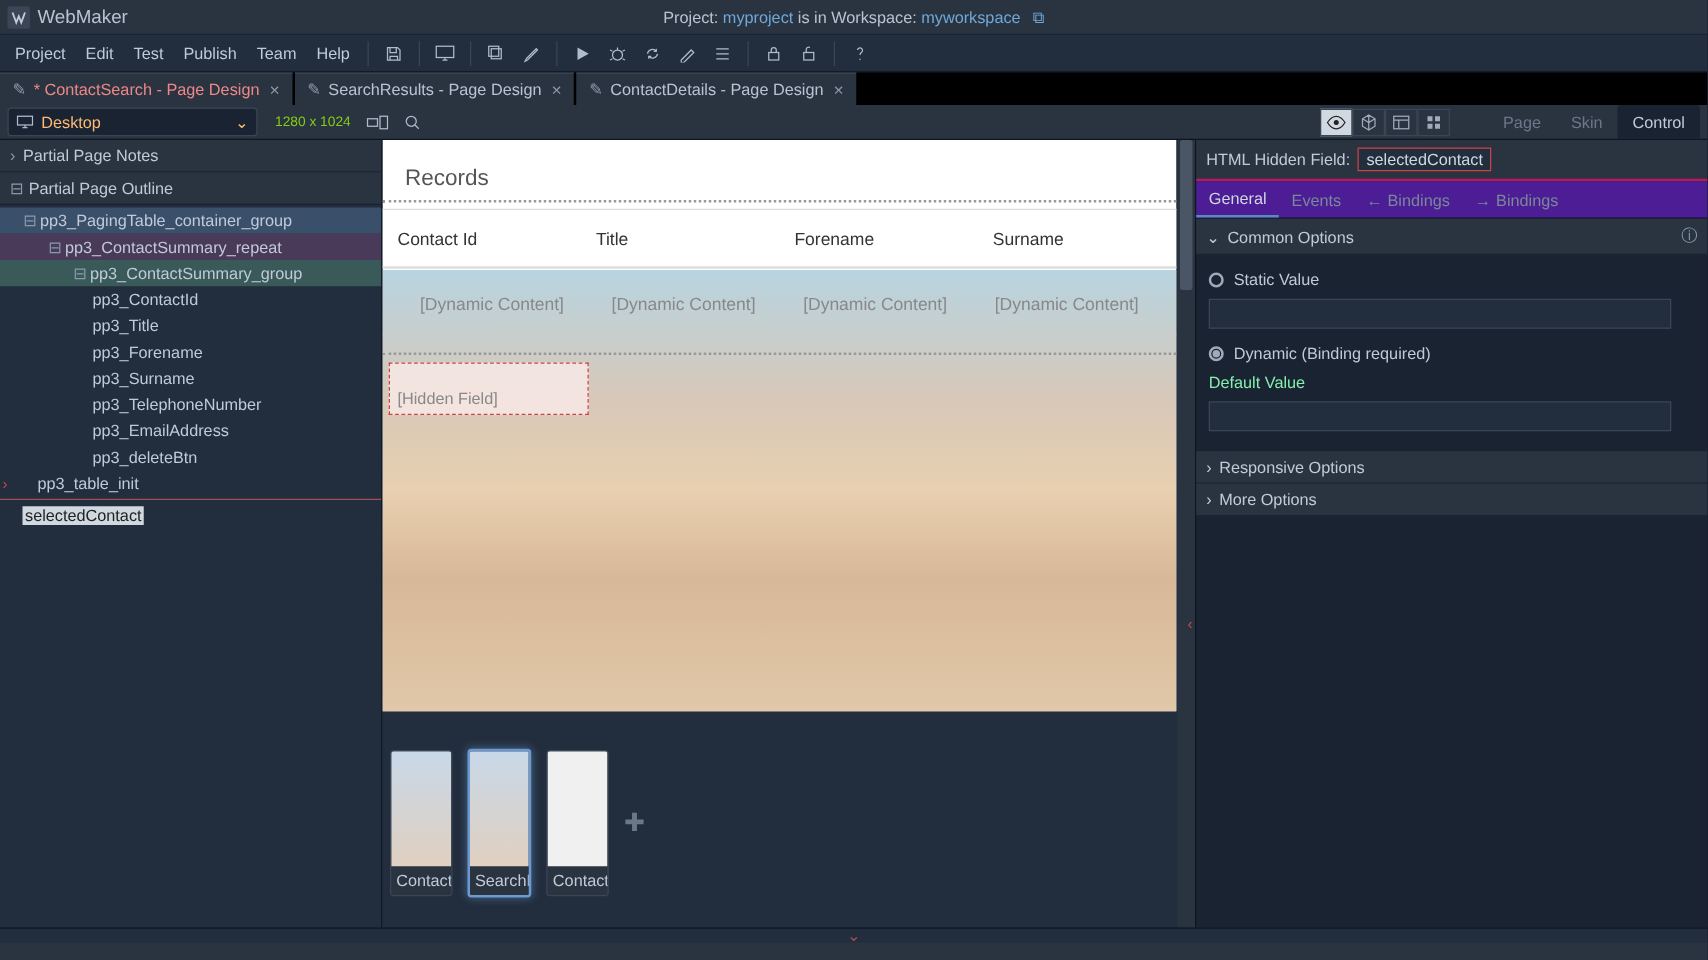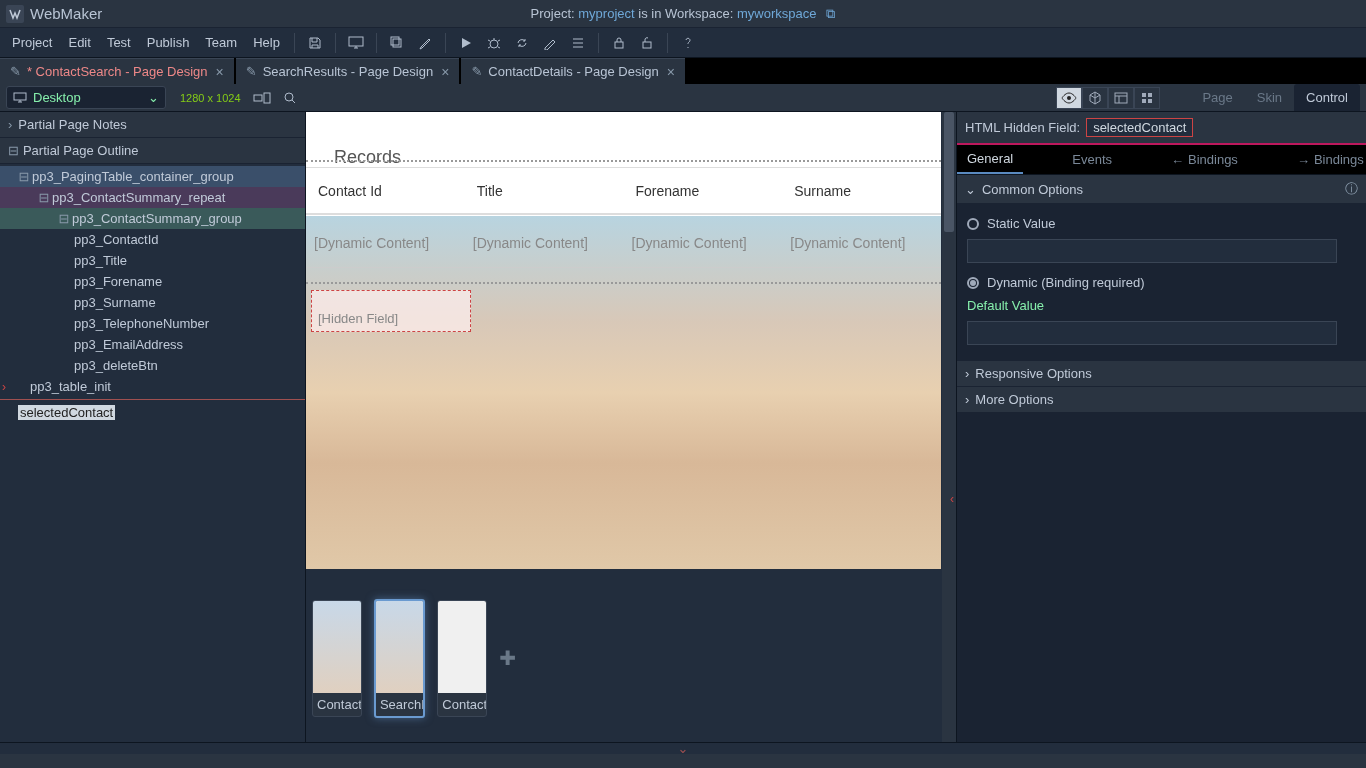--- a/index.html
+++ b/index.html
@@ -23,21 +23,21 @@
 .tabbar { height: 26px; background: #000; display: flex; align-items: flex-end; }
 .tabbar .tab { height: 26px; background: #2a3441; display: inline-flex; align-items: center; padding: 0 10px; margin-right: 2px; border-top: 1px solid #3a4555; font-size: 13px; color: #b8c4d4; cursor: pointer; }
 .tabbar .tab.active .tab-text { color: #e88; }
 .tabbar .tab .tab-text { color: #b8c4d4; }
 .tabbar .tab .tab-icon { margin-right: 6px; color: #8899aa; }
 .tabbar .tab .close { margin-left: 8px; color: #8899aa; cursor: pointer; font-size: 14px; }
 
 
 .subtoolbar { height: 28px; background: #2a3441; display: flex; align-items: center; padding: 0 6px; border-bottom: 1px solid #0d1520; justify-content: space-between; }
 .subtoolbar .left { display: flex; align-items: center; }
-.subtoolbar .device-select { background: #1a2332; border: 1px solid #3a4555; color: #86efac; padding: 3px 30px 3px 26px; border-radius: 3px; position: relative; width: 160px; display: flex; align-items: center; }
+.subtoolbar .device-select { background: #1a2332; border: 1px solid #3a4555; color: #fdba74; padding: 3px 30px 3px 26px; border-radius: 3px; position: relative; width: 200px; display: flex; align-items: center; }
 .subtoolbar .device-select .mon-icon { position: absolute; left: 6px; }
 .subtoolbar .device-select .chev { position: absolute; right: 6px; }
 .subtoolbar .dims { margin-left: 14px; color: #84cc16; font-size: 11px; }
 .subtoolbar .orient-icon, .subtoolbar .zoom-icon { margin-left: 12px; color: #a0aaba; cursor: pointer; }
 .subtoolbar .right { display: flex; align-items: center; }
 .subtoolbar .view-btn { width: 26px; height: 22px; display: inline-flex; align-items: center; justify-content: center; border: 1px solid #3a4555; background: #2a3441; color: #a0aaba; cursor: pointer; }
 .subtoolbar .view-btn.active { background: #d0d8e0; color: #222; }
 .subtoolbar .right-tabs { display: flex; margin-left: 30px; }
 .subtoolbar .right-tab { padding: 6px 12px; color: #6a7888; cursor: pointer; }
 .subtoolbar .right-tab.active { background: #1a2332; color: #c0cad8; border-radius: 3px 3px 0 0; }
@@ -60,37 +60,37 @@
 .tree-item.depth3 { padding-left: 74px; }
 .tree-item.plain { padding-left: 30px; }
 .tree-item.selected { }
 .tree-item.selected .sel-text { background: #d0d8e0; color: #222; padding: 0 2px; }
 
 
 .canvas-area { flex: 1; background: #222d3d; position: relative; overflow: hidden; }
 .canvas-scroll { position: absolute; left: 0; right: 14px; top: 0; bottom: 0; background: #222d3d; }
 .design-surface { position: absolute; left: 0; top: 0; width: 635px; height: 457px; background: #fff; }
 .design-surface .bg-sky { position: absolute; left: 0; top: 104px; right: 0; bottom: 0; background: linear-gradient(180deg, #b8d4e0 0%, #d8c8b8 30%, #e8d0b0 50%, #d8b898 70%, #e0c8a8 100%); }
-.records-title { position: absolute; left: 28px; top: 20px; font-size: 18px; color: #555; margin-top: 15px; }
+.records-title { position: absolute; left: 18px; top: 20px; font-size: 18px; color: #555; }
 .table-header-row { position: absolute; left: 0; top: 55px; right: 0; height: 48px; border-top: 1px solid #ddd; border-bottom: 2px solid #ddd; display: flex; align-items: center; background: #fff; }
 .table-header-row .th { flex: 1; padding-left: 12px; color: #333; font-size: 14px; }
-.dynamic-row { position: absolute; left: 0; top: 113px; right: 0; height: 36px; display: flex; align-items: center; }
+.dynamic-row { position: absolute; left: 0; top: 123px; right: 0; height: 36px; display: flex; align-items: flex-start; padding-left: 22px; }
 .dynamic-row .td { flex: 1; padding-left: 8px; color: #888; font-size: 14px; }
 .row-sep { position: absolute; left: 0; right: 0; height: 1px; background: #ccc; }
 .hidden-field-box { position: absolute; left: 5px; top: 178px; width: 160px; height: 22px; border: 1px dashed #c44; background: rgba(255,240,240,0.7); color: #888; font-size: 13px; padding: 20px 6px; }
 .dotted-line { position: absolute; left: 0; right: 0; border-top: 2px dotted #999; }
 .vscroll { position: absolute; right: 0; top: 0; width: 14px; bottom: 0; background: #2a3441; }
 .vscroll .thumb { position: absolute; left: 2px; right: 2px; top: 0; height: 120px; background: #4a5565; border-radius: 2px; }
 
 
 .right-panel { width: 410px; background: #1a2332; border-left: 1px solid #0d1520; }
 .rp-title { background: #2a3441; padding: 6px 8px; display: flex; align-items: center; border-bottom: 2px solid #be185d; }
 .rp-title .label { color: #c0cad8; margin-right: 6px; }
 .rp-title .field-name { border: 1px solid #c44; padding: 1px 6px; color: #d0d8e0; background: #222d3d; }
-.rp-tabs { display: flex; background: #000000; border-bottom: 1px solid #0d1520; align-items: center; gap: 39px; }
+.rp-tabs { display: flex; background: #4c1d95; border-bottom: 1px solid #0d1520; align-items: flex-end; }
 .rp-tab { padding: 6px 10px; color: #7a8898; cursor: pointer; font-size: 13px; }
 .rp-tab.active { color: #d0d8e0; border-bottom: 2px solid #5a8ac0; }
 .rp-tab .arrow { margin-right: 4px; }
 .rp-section { background: #2a3441; padding: 5px 8px; border-bottom: 1px solid #1a2332; display: flex; align-items: center; cursor: pointer; }
 .rp-section .chev { margin-right: 6px; }
 .rp-section .info { margin-left: auto; color: #8899aa; }
 .rp-body { padding: 8px 10px; }
 .radio-row { display: flex; align-items: center; padding: 4px 0; }
 .radio-row .radio { width: 12px; height: 12px; border-radius: 50%; border: 2px solid #a0aaba; margin-right: 8px; display: inline-block; position: relative; }
 .radio-row .radio.checked::after { content: ''; position: absolute; left: 1px; top: 1px; width: 6px; height: 6px; background: #a0aaba; border-radius: 50%; }

